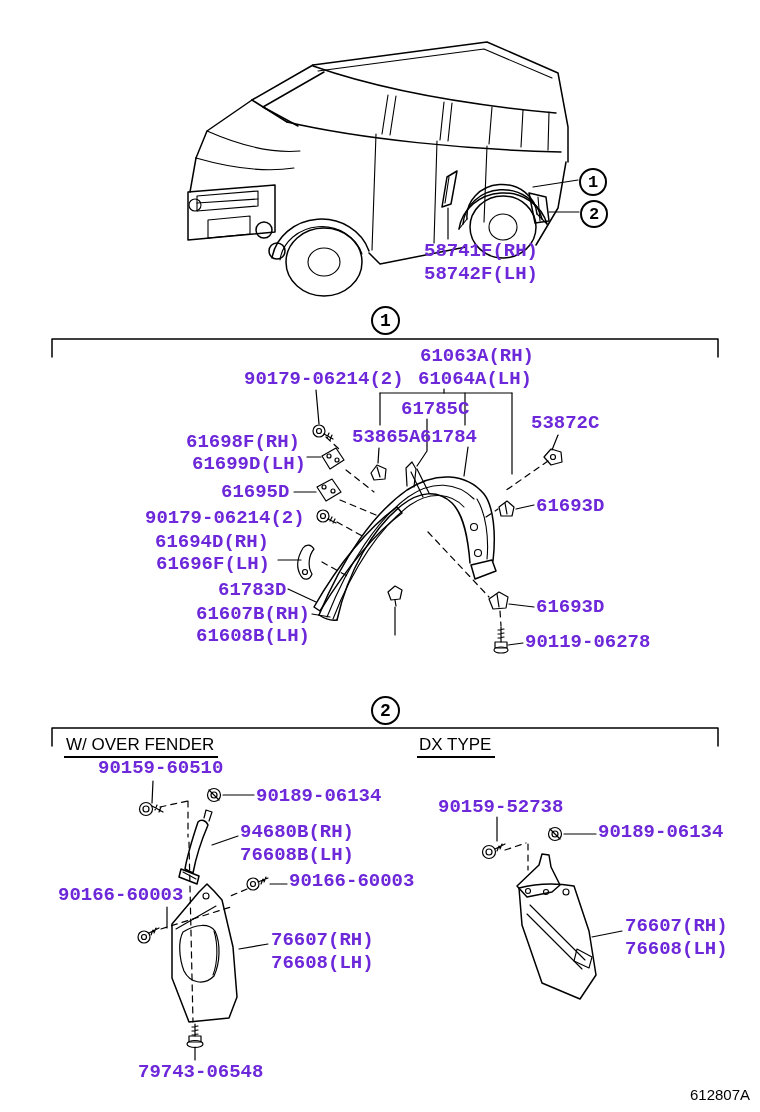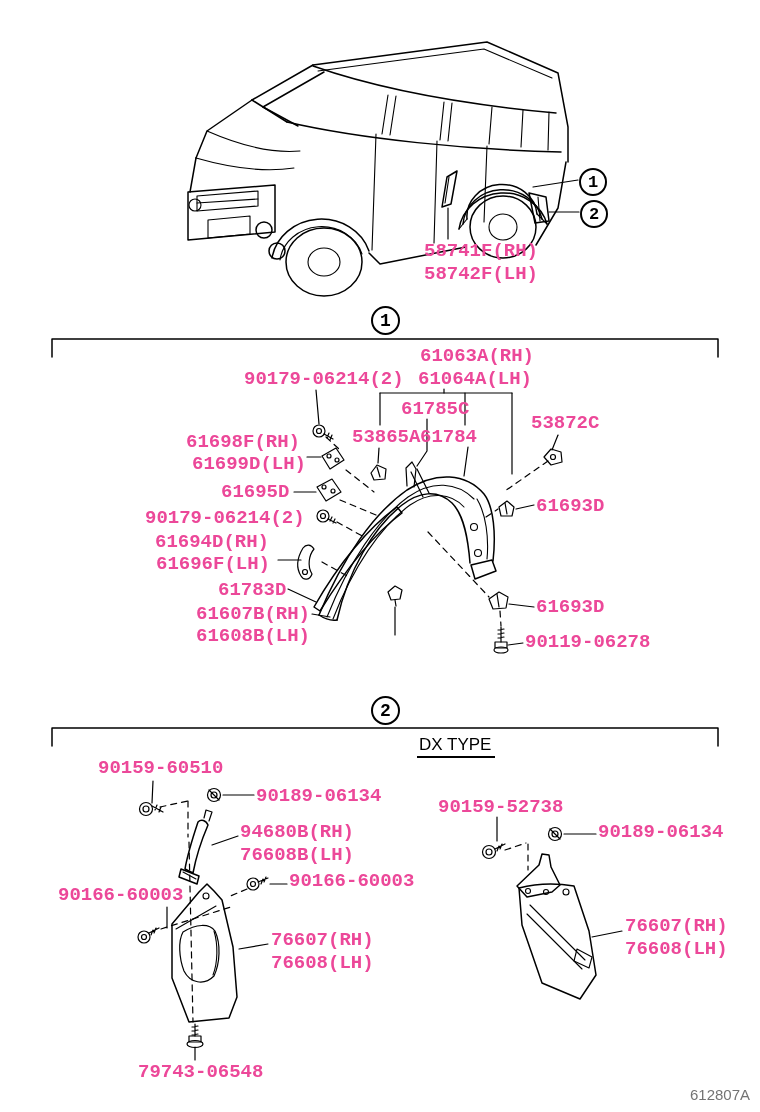--- a/index.html
+++ b/index.html
@@ -1,28 +1,28 @@
 <!DOCTYPE html>
 <html><head>
 <meta charset="utf-8">
 <style>
   html,body{margin:0;padding:0;background:#fff;}
   #page{position:relative;width:760px;height:1112px;background:#ffffff;overflow:hidden;
         font-family:"Liberation Mono",monospace;color:#000;}
   svg{position:absolute;left:0;top:0;}
   .lbl{position:absolute;font-family:"Liberation Mono",monospace;font-weight:bold;
-       font-size:19px;line-height:21px;white-space:nowrap;color:#ec4899;}
+       font-size:19px;line-height:21px;white-space:nowrap;color:#6d28d9;}
   .hdg{position:absolute;font-family:"Liberation Sans",sans-serif;font-weight:normal;
        font-size:17px;line-height:19px;white-space:nowrap;color:#000;
        border-bottom:2px solid #000;padding:0 4px 2px 2px;}
   .circ{position:absolute;width:24px;height:24px;border:2px solid #000;border-radius:50%;
         display:flex;align-items:center;justify-content:center;
         font-family:"Liberation Mono",monospace;font-weight:bold;font-size:17px;}
   .circ.big{width:25px;height:25px;font-size:18px;}
-  .footer{position:absolute;font-family:"Liberation Sans",sans-serif;font-size:15px;color:#737373;}
+  .footer{position:absolute;font-family:"Liberation Sans",sans-serif;font-size:15px;color:#000000;}
 </style>
 </head>
 <body>
 
 <div id="page">
 
 <svg width="760" height="1112" viewBox="0 0 760 1112" fill="none" stroke="#000" stroke-width="1.5" stroke-linecap="round" stroke-linejoin="round">
 
   <g>
 
@@ -311,20 +311,21 @@
   <div class="lbl" style="left:155px;top:532px">61694D(RH)</div>
   <div class="lbl" style="left:156px;top:554px">61696F(LH)</div>
   <div class="lbl" style="left:218px;top:580px">61783D</div>
   <div class="lbl" style="left:196px;top:604px">61607B(RH)</div>
   <div class="lbl" style="left:196px;top:626px">61608B(LH)</div>
   <div class="lbl" style="left:536px;top:496px">61693D</div>
   <div class="lbl" style="left:536px;top:597px">61693D</div>
   <div class="lbl" style="left:525px;top:632px">90119-06278</div>
 
   <div class="circ big" style="left:371px;top:696px">2</div>
+  <div class="hdg" style="left:64px;top:735px">W/ OVER FENDER</div>
   <div class="hdg" style="left:417px;top:735px">DX TYPE</div>
 
   <div class="lbl" style="left:98px;top:758px">90159-60510</div>
   <div class="lbl" style="left:256px;top:786px">90189-06134</div>
   <div class="lbl" style="left:240px;top:822px">94680B(RH)</div>
   <div class="lbl" style="left:240px;top:845px">76608B(LH)</div>
   <div class="lbl" style="left:289px;top:871px">90166-60003</div>
   <div class="lbl" style="left:58px;top:885px">90166-60003</div>
   <div class="lbl" style="left:271px;top:930px">76607(RH)</div>
   <div class="lbl" style="left:271px;top:953px">76608(LH)</div>

